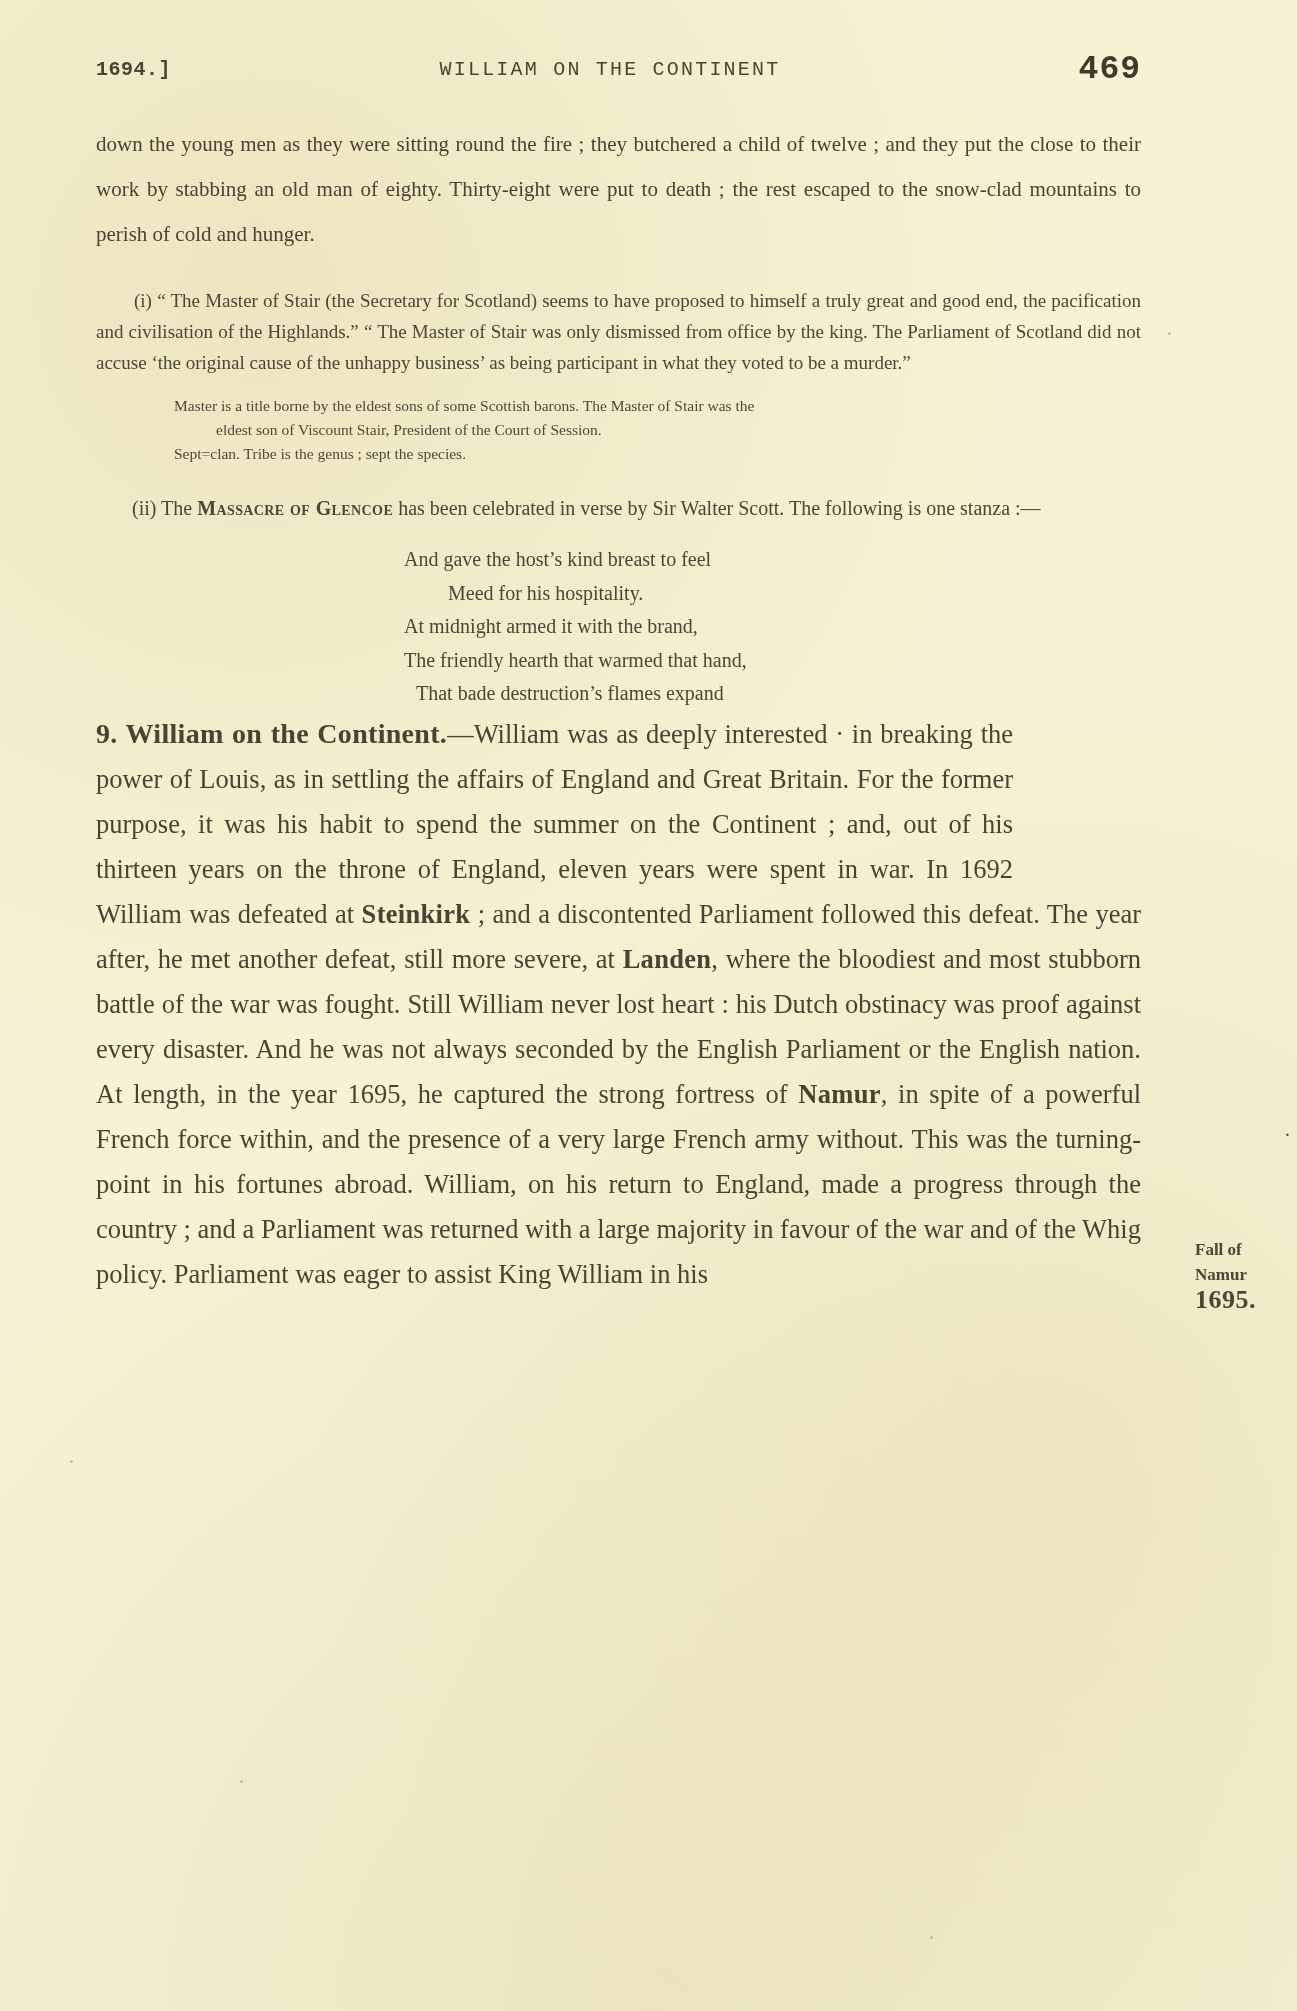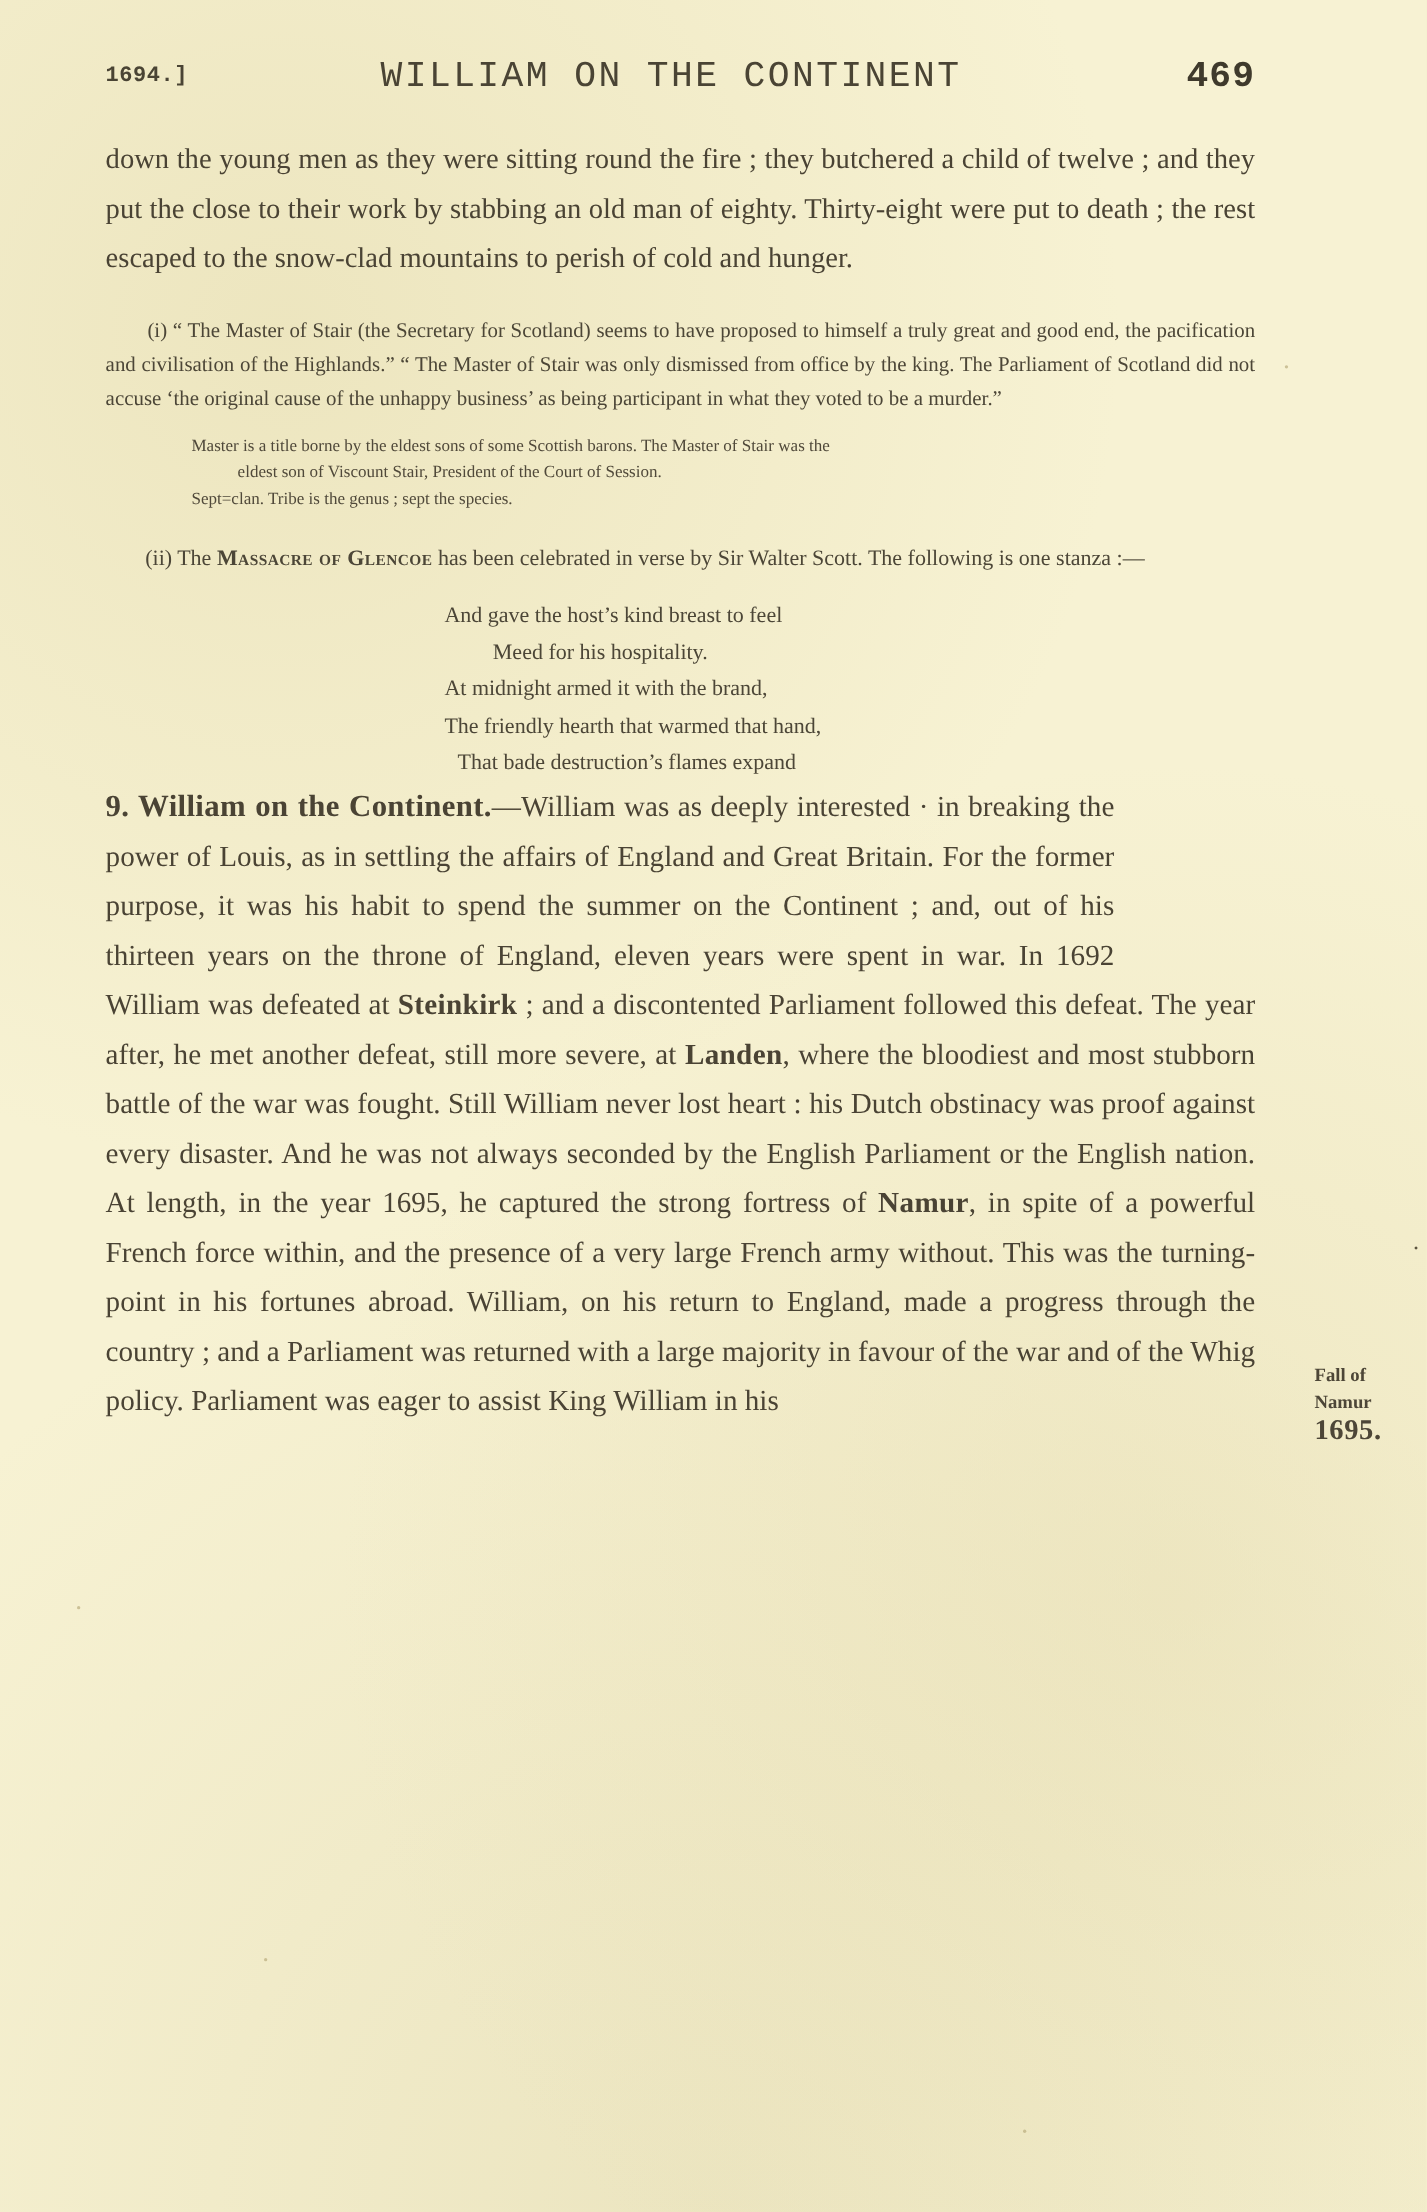--- a/index.html
+++ b/index.html
@@ -39,34 +39,34 @@
   .runhead .year {
     font-size: 20px;
     font-weight: bold;
     letter-spacing: .5px;
     color: #4a4434;
   }
   .runhead .title {
     position: absolute;
     left: 0; right: 17px;
     text-align: center;
-    font-size: 33px;
+    font-size: 20px;
     letter-spacing: 2.2px;
     color: #4a4434;
   }
   .runhead .folio {
     font-size: 33px;
     font-weight: bold;
     color: #3f3a2c;
     letter-spacing: 1px;
   }
 
   
   .body-para {
-    font-size: 26px;
+    font-size: 21px;
     line-height: 45px;
     text-align: justify;
     text-justify: inter-word;
     margin: 22px 0 0 0;
     color: #4a4334;
   }
   .body-para.first { margin-top: 30px; }
 
   
   .footnote {

